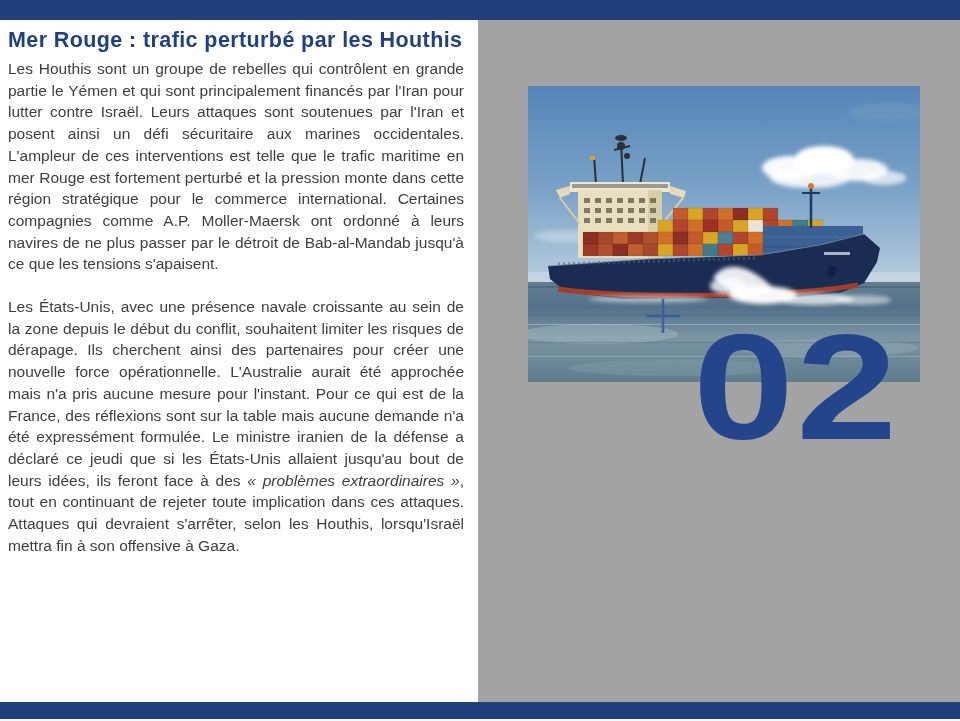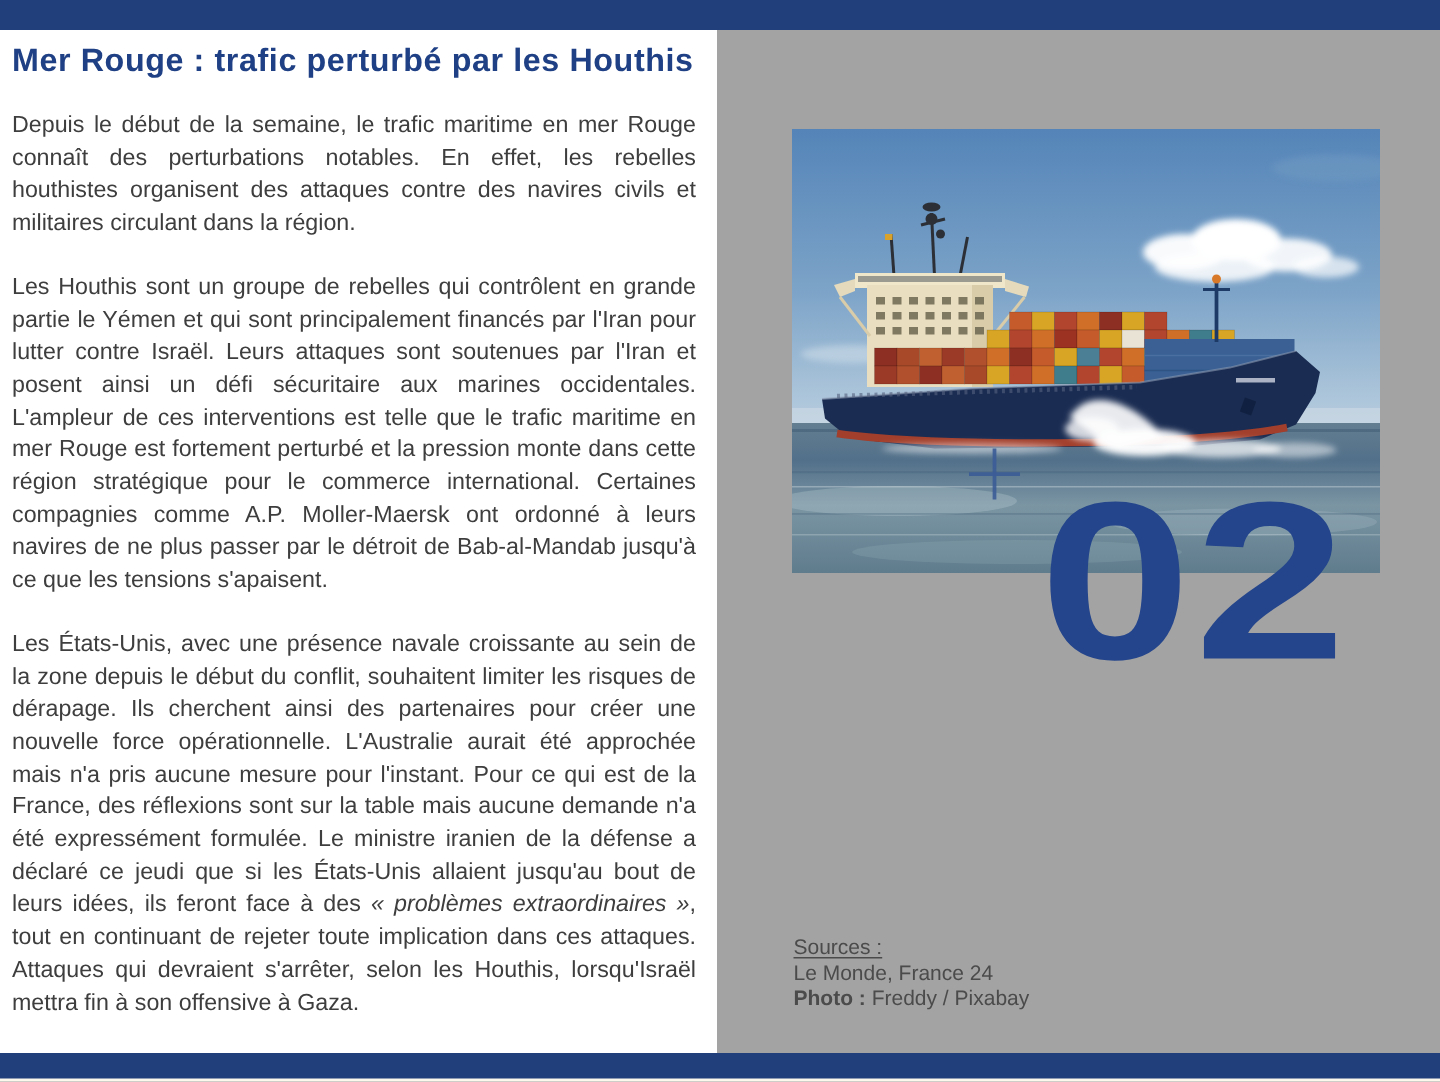--- a/index.html
+++ b/index.html
@@ -12,21 +12,21 @@
   .bar.top{top:0;height:20px;}
   .bar.bottom{top:702px;height:17px;}
 
   
   .article-col{
     position:absolute;left:0;top:20px;width:478px;height:682px;
     background:#ffffff;box-sizing:border-box;
     padding:10px 14px 0 8px;overflow:hidden;
   }
   .article-col h1{
-    margin:0 0 22px 0;
+    margin:0 0 7px 0;
     font-size:21.5px;line-height:21px;font-weight:bold;
     letter-spacing:.4px;color:#1f4084;text-align:justify;
   }
   .article-col p{
     margin:0 0 21px 0;
     font-size:15.5px;line-height:21.7px;color:#3e3e3e;
     text-align:justify;
   }
   .article-col p em{}
 
@@ -53,21 +53,20 @@
   .sources .heading{text-decoration:underline;text-underline-offset:2px;}
   .sources .credit-label{font-weight:bold;}
 </style>
 </head>
 <body>
 
 <div class="bar top"></div>
 
 <div class="article-col">
   <h1>Mer Rouge : trafic perturbé par les Houthis</h1>
-  <p>Depuis le début de la semaine, le trafic maritime en mer Rouge connaît des perturbations notables. En effet, les rebelles houthistes organisent des attaques contre des navires civils et militaires circulant dans la région.</p>
   <p>Les Houthis sont un groupe de rebelles qui contrôlent en grande partie le Yémen et qui sont principalement financés par l'Iran pour lutter contre Israël. Leurs attaques sont soutenues par l'Iran et posent ainsi un défi sécuritaire aux marines occidentales. L'ampleur de ces interventions est telle que le trafic maritime en mer Rouge est fortement perturbé et la pression monte dans cette région stratégique pour le commerce international. Certaines compagnies comme A.P. Moller-Maersk ont ordonné à leurs navires de ne plus passer par le détroit de Bab-al-Mandab jusqu'à ce que les tensions s'apaisent.</p>
   <p><span>Les États-Unis, avec une présence navale croissante au sein de la zone depuis le début du conflit, souhaitent limiter les risques de dérapage. Ils cherchent ainsi des partenaires pour créer une nouvelle force opérationnelle. L'Australie aurait été approchée mais n'a pris aucune mesure pour l'instant. Pour ce qui est de la France, des réflexions sont sur la table mais aucune demande n'a été expressément formulée. Le ministre iranien de la défense a déclaré ce jeudi que si les États-Unis allaient jusqu'au bout de leurs idées, ils feront face à des </span><em>« problèmes extraordinaires »</em><span>, tout en continuant de rejeter toute implication dans ces attaques. Attaques qui devraient s'arrêter, selon les Houthis, lorsqu'Israël mettra fin à son offensive à Gaza.</span></p>
 </div>
 
 <div class="aside-col">
 
   <div class="photo">
     <svg viewBox="0 0 392 296" width="392" height="296" xmlns="http://www.w3.org/2000/svg">
       <defs>
         <linearGradient id="skyG" x1="0" x2="0" y1="0" y2="1">
@@ -232,21 +231,16 @@
 
   <div class="plus-mark">
     <svg width="36" height="36" viewBox="0 0 36 36" xmlns="http://www.w3.org/2000/svg">
       <line x1="18" y1="1" x2="18" y2="35" stroke="#3b5c97" stroke-width="2.5" opacity="0.9"></line>
       <line x1="1" y1="18" x2="35" y2="18" stroke="#3b5c97" stroke-width="2.5" opacity="0.9"></line>
     </svg>
   </div>
 
   <div class="page-number">02</div>
 
-  <div class="sources">
-    <div class="heading">Sources :</div>
-    <div>Le Monde, France 24</div>
-    <div><span class="credit-label">Photo :</span> <span>Freddy / Pixabay</span></div>
-  </div>
 
 </div>
 
 <div class="bar bottom"></div>
 
 </body></html>

